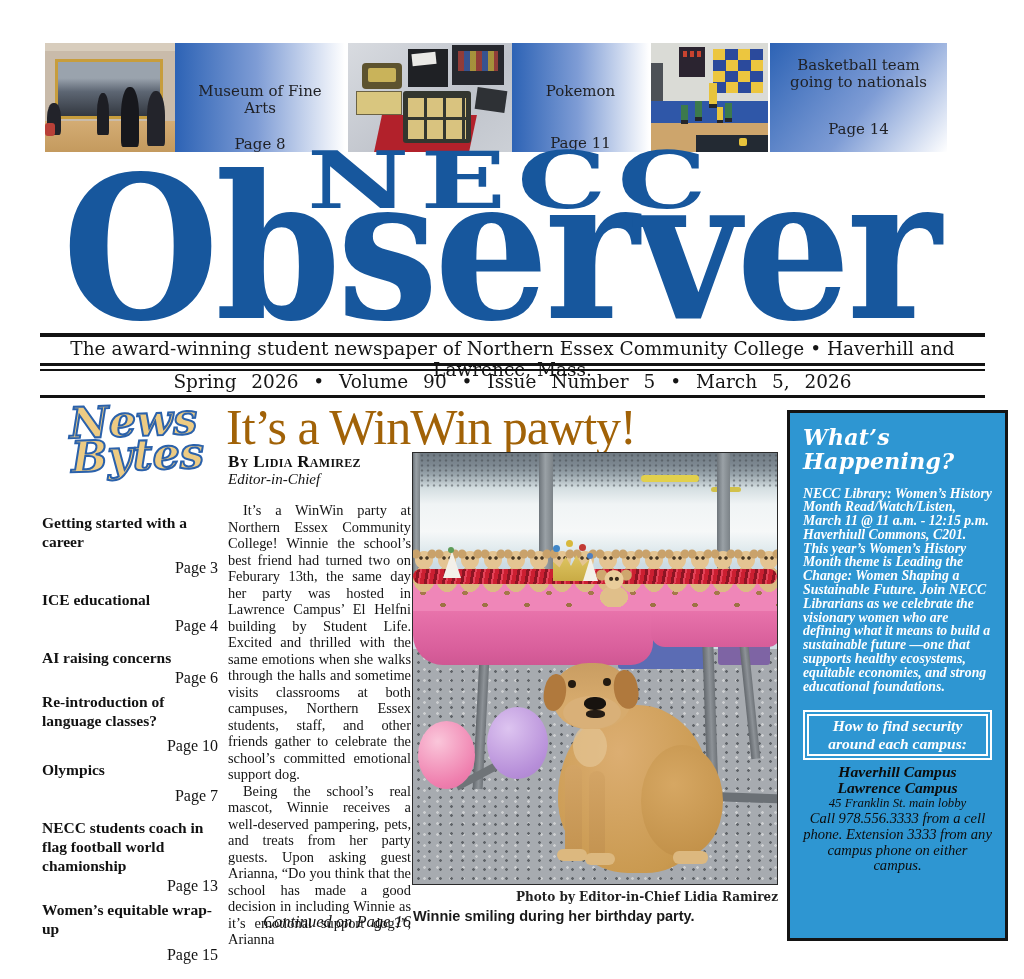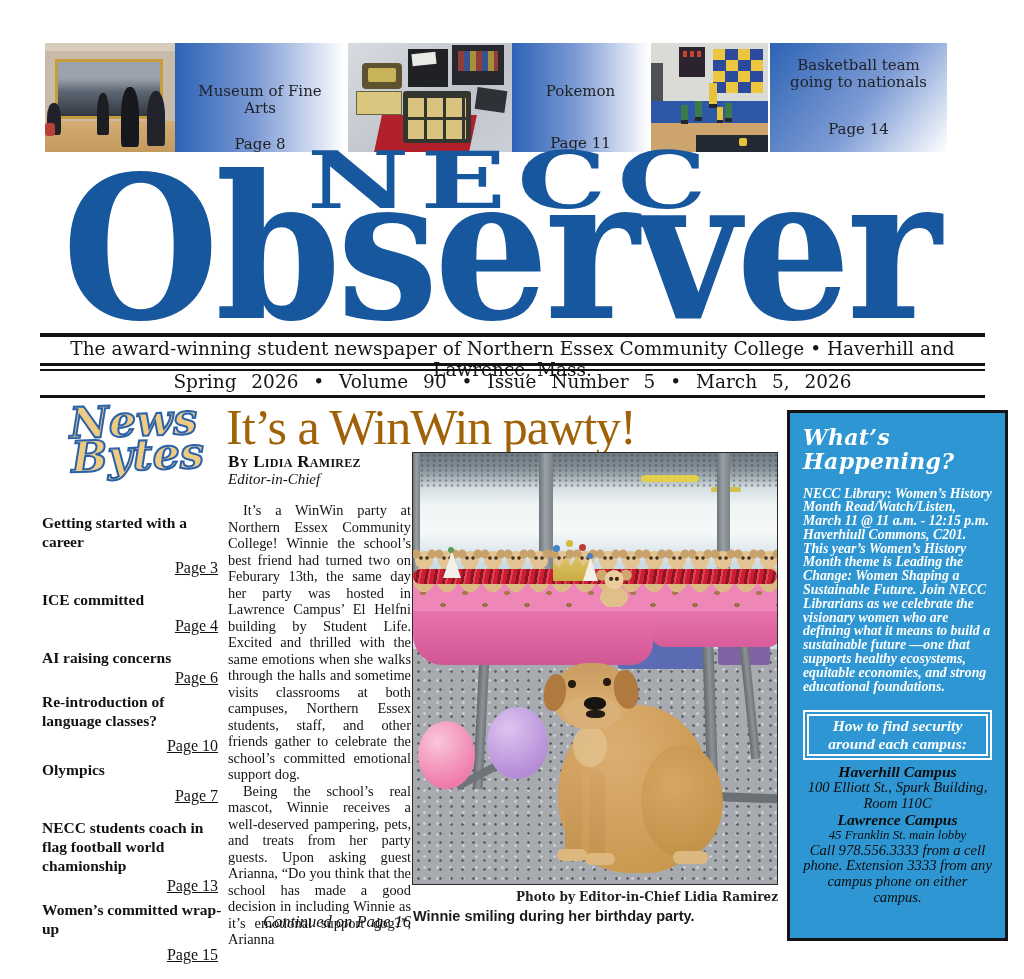--- a/index.html
+++ b/index.html
@@ -43,21 +43,21 @@
 
   
   #nb-logo{position:absolute;top:404px;left:50px;width:168px;text-align:center;
            font-family:"DejaVu Serif",serif;font-weight:bold;font-style:italic;
            color:#edcb83;-webkit-text-stroke:2px #2a61ab;font-size:43px;line-height:.8;
            transform:rotate(-2deg);}
   #nb-logo .l2{margin-left:6px;}
   #nb-list{position:absolute;top:514px;left:42px;width:180px;color:#121212;}
   .nb-item{margin-bottom:14px;}
   .nb-title{font-weight:bold;font-size:15.5px;line-height:1.22;}
-  .nb-page{text-align:right;font-size:16px;padding-right:4px;margin-top:7px;text-decoration:underline;}
+  .nb-page{text-align:right;font-size:16px;padding-right:4px;margin-top:7px;}
   .nb-item.tight .nb-page{margin-top:1px;}
   .nb-item.mb0{margin-bottom:6px;}
 
   
   #headline{position:absolute;top:398px;left:226px;font-weight:normal;font-size:50px;
             letter-spacing:-1px;white-space:nowrap;color:#a16207;}
   #byline{position:absolute;top:452px;left:228px;font-weight:bold;font-variant:small-caps;
           font-size:17px;letter-spacing:.3px;}
   #role{position:absolute;top:471px;left:228px;font-style:italic;font-size:15px;}
   #article-body{position:absolute;top:502px;left:228px;width:183px;font-size:14.4px;
@@ -255,41 +255,41 @@
     <div>News</div>
     <div class="l2">Bytes</div>
   </div>
 
   <div id="nb-list">
     <div class="nb-item">
       <div class="nb-title">Getting started with a  career</div>
       <div class="nb-page">Page 3</div>
     </div>
     <div class="nb-item">
-      <div class="nb-title">ICE committed</div>
+      <div class="nb-title">ICE educational</div>
       <div class="nb-page">Page 4</div>
     </div>
     <div class="nb-item tight mb0">
       <div class="nb-title">AI raising concerns</div>
       <div class="nb-page">Page 6</div>
     </div>
     <div class="nb-item mb0">
       <div class="nb-title">Re-introduction of language classes?</div>
       <div class="nb-page">Page 10</div>
     </div>
     <div class="nb-item">
       <div class="nb-title">Olympics</div>
       <div class="nb-page">Page 7</div>
     </div>
     <div class="nb-item tight mb0">
       <div class="nb-title">NECC students coach in flag football world chamionship</div>
       <div class="nb-page">Page 13</div>
     </div>
     <div class="nb-item">
-      <div class="nb-title">Women’s committed wrap-up</div>
+      <div class="nb-title">Women’s equitable wrap-up</div>
       <div class="nb-page">Page 15</div>
     </div>
     <div class="nb-item tight">
       <div class="nb-title">More pictures of Winnie’s party</div>
 
     </div>
   </div>
 
   <div id="headline">It’s a WinWin pawty!</div>
   <div id="byline">By Lidia Ramirez</div>
@@ -358,20 +358,19 @@
     <div id="wh-title">What’s Happening?</div>
     <div id="wh-body">
       <p>NECC Library: Women’s History Month Read/Watch/Listen, March 11 @ 11 a.m. - 12:15 p.m. Haverhiull Commons, C201.</p>
       <p>This year’s Women’s History Month theme is Leading the Change: Women Shaping a Sustainable Future. Join NECC Librarians as we celebrate the visionary women who are defining what it means to build a sustainable future —one that supports healthy ecosystems, equitable economies, and strong educational foundations.</p>
     </div>
     <div id="sec-box">
       <div id="sec-box-inner">How to find security around each campus:</div>
     </div>
     <div id="sec-lines">
       <div class="sec-bold">Haverhill Campus</div>
-      <div>100 Elliott St., Spurk Building, Room 110C</div>
       <div class="sec-bold">Lawrence Campus</div>
       <div class="sec-small">45 Franklin St. main lobby</div>
       <div>Call 978.556.3333 from a cell phone. Extension 3333 from any campus phone on either campus.</div>
     </div>
   </div>
 
 </div>
 
 </body></html>

